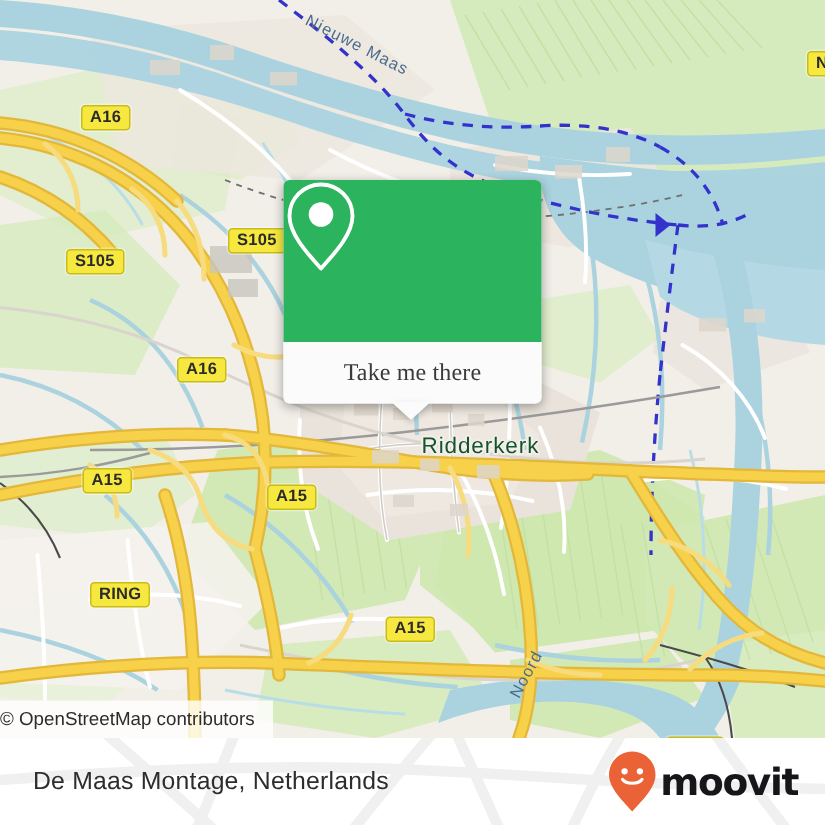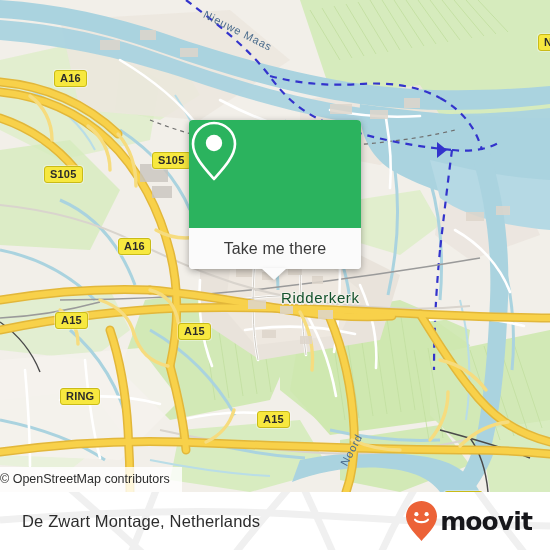--- a/index.html
+++ b/index.html
@@ -84,20 +84,21 @@
     display:flex;align-items:center;justify-content:center;
   }
   .card-bottom{
     height:41px;
     background:#fbfbfb;
     border-radius:0 0 4px 4px;
     display:flex;align-items:center;justify-content:center;
     color:#3a3a3a;
     font-size:16px;
     letter-spacing:.1px;
+    font-family:Liberation Serif, serif;
   }
   .card-tail{
     position:absolute;left:72px;bottom:-11px;
     width:0;height:0;
     border-left:13px solid transparent;
     border-right:13px solid transparent;
     border-top:12px solid #fbfbfb;
     filter:drop-shadow(0 2px 2px rgba(0,0,0,.18));
   }
 
@@ -421,21 +422,21 @@
         <path d="M240,32 C330,34 420,44 550,46"></path>
         <path d="M60,0 C90,26 120,52 150,80"></path>
         <path d="M160,0 C150,26 140,52 128,80"></path>
         <path d="M300,0 C312,26 324,52 336,80"></path>
         <path d="M420,0 C404,26 390,52 378,80"></path>
         <path d="M230,80 C250,54 272,28 296,0"></path>
         <path d="M470,0 C488,26 508,52 530,80"></path>
       </g>
     </svg>
 
-    <div class="footer-title">De Zwart Montage, Netherlands</div>
+    <div class="footer-title">De Maas Montage, Netherlands</div>
 
     <div class="brand">
       <svg width="33" height="42" viewBox="0 0 33 42">
         <path d="M16.5 1 C7.9 1 1 7.9 1 16.5 C1 26 11.5 35 16.5 41 C21.5 35 32 26 32 16.5 C32 7.9 25.1 1 16.5 1 Z" fill="#ec6237"></path>
         <circle cx="11.4" cy="14.2" r="2.1" fill="#ffffff"></circle>
         <circle cx="21.6" cy="14.2" r="2.1" fill="#ffffff"></circle>
         <path d="M10 19.6 C12.3 23 20.7 23 23 19.6" fill="none" stroke="#ffffff" stroke-width="2.1" stroke-linecap="round"></path>
       </svg>
       <span class="brand-word">moovit</span>
     </div>

